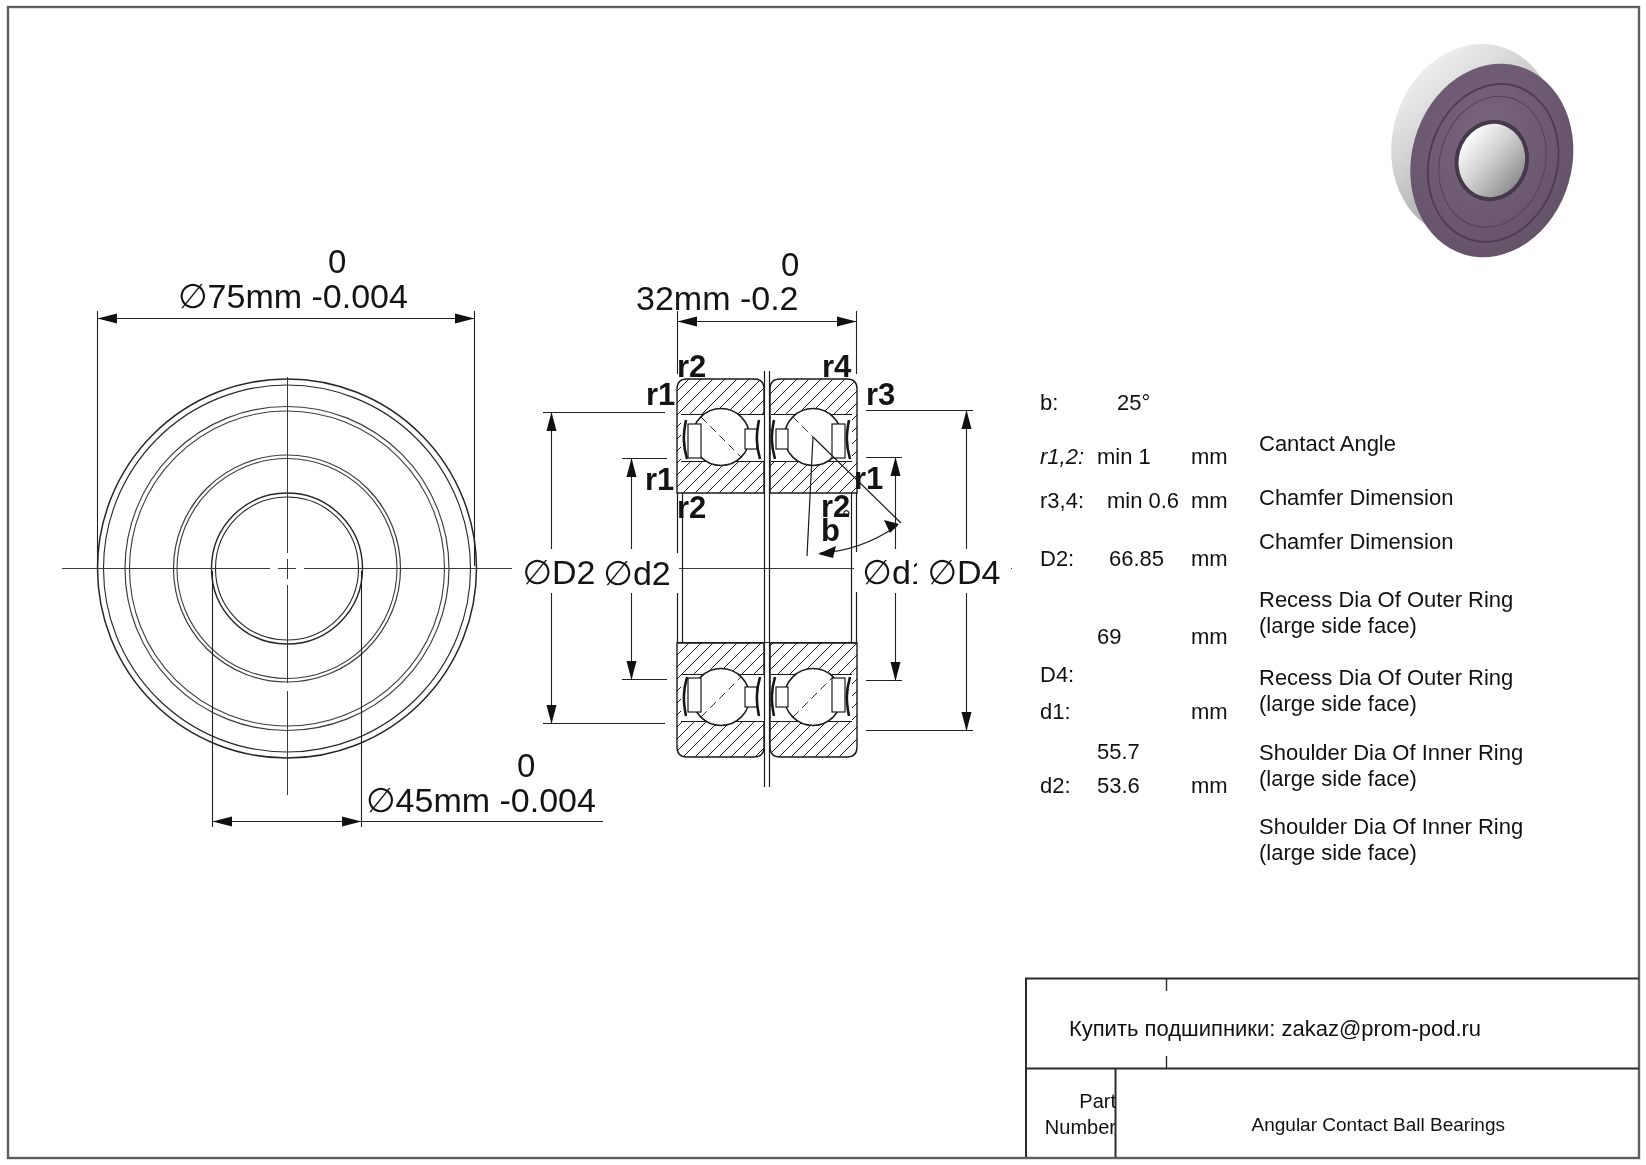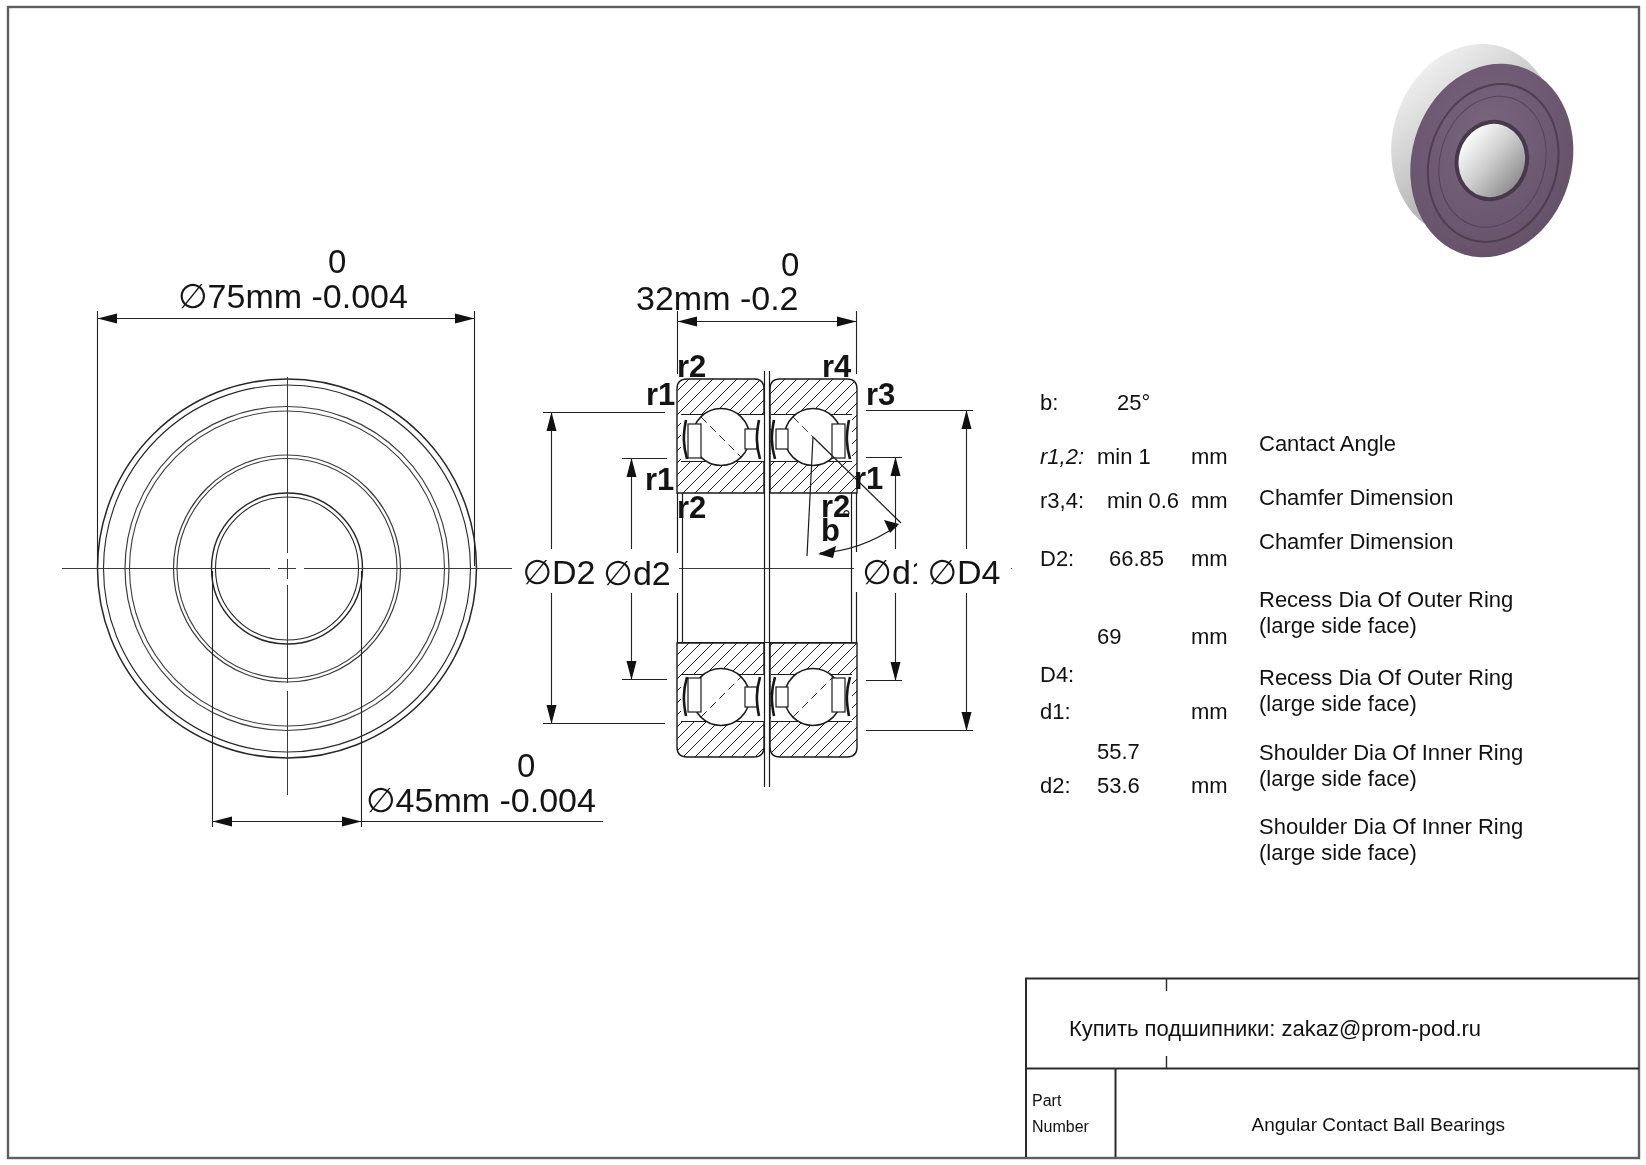--- a/index.html
+++ b/index.html
@@ -14,21 +14,21 @@
   .dia-lbl{font-size:34px;background:#fff;padding:0 2px;text-align:center;}
   .r-lbl{font-size:31px;font-weight:bold;}
   .deg-lbl{font-size:22px;}
   
   .spec-row-label{position:absolute;font-size:22px;width:62px;}
   .spec-row-value{position:absolute;font-size:22px;width:92px;}
   .spec-row-unit{position:absolute;font-size:22px;width:50px;}
   .spec-row-desc{position:absolute;font-size:22px;width:340px;line-height:26px;margin-top:41px;}
   
   .tb-contact{position:absolute;left:1035px;top:1016px;width:480px;text-align:center;font-size:22px;}
-  .tb-partlabel{position:absolute;left:1032px;top:1088px;width:84px;text-align:left;font-size:16px;line-height:26px;}
+  .tb-partlabel{position:absolute;left:1032px;top:1088px;width:84px;text-align:right;font-size:20px;line-height:26px;}
   .tb-partnumber{position:absolute;left:1125px;top:1084px;width:380px;text-align:center;font-size:26px;}
   .tb-parttype{position:absolute;left:1125px;top:1114px;width:380px;text-align:right;font-size:19px;}
   
   .photo{position:absolute;left:1390px;top:44px;width:188px;height:215px;transform:rotate(16deg);}
   .photo div{position:absolute;border-radius:50%;}
   .ph-side{left:0;top:2px;width:162px;height:196px;
     background:linear-gradient(125deg,#f5f5f5 8%,#d6d6d6 35%,#a8a8a8 70%,#8c8c8c 95%);}
   .ph-face{left:24px;top:16px;width:160px;height:196px;
     background:radial-gradient(ellipse at 42% 38%,#79657e 0%,#6b5870 55%,#5c4b61 100%);}
   .ph-ring1{left:41px;top:35px;width:126px;height:158px;border:2px solid rgba(72,58,77,.85);}

